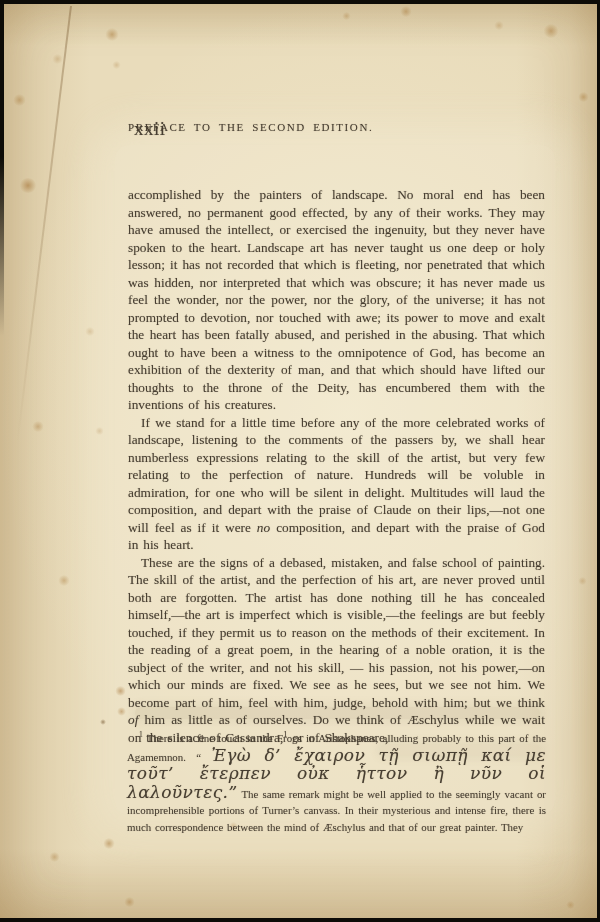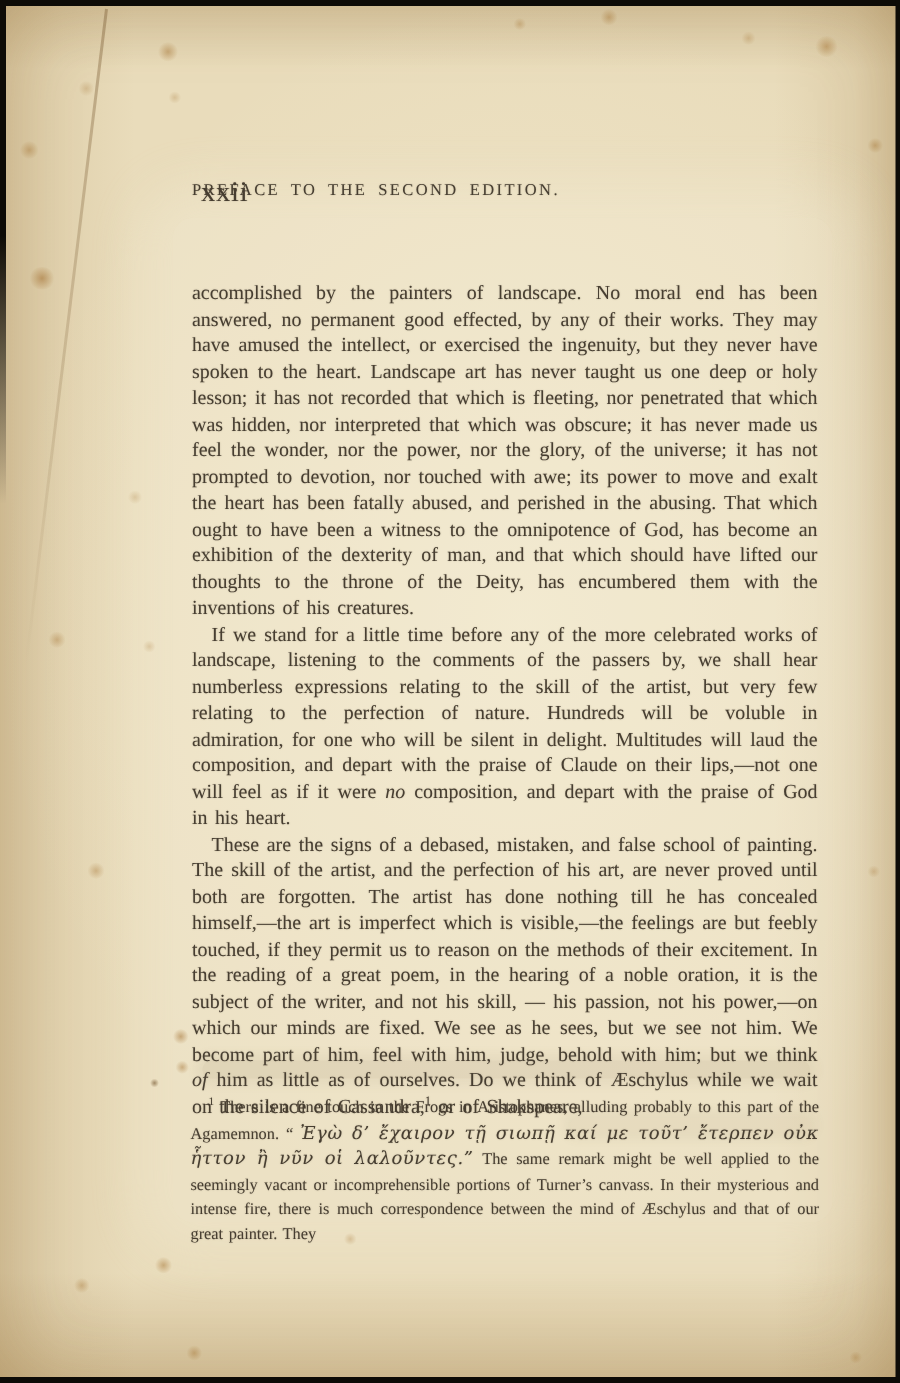--- a/index.html
+++ b/index.html
@@ -57,21 +57,21 @@
   }
   .body-text p{margin:0;}
   .body-text p.indent{text-indent:13px;}
   .body-text sup{font-size:8.5px;line-height:0;}
   .footnote{
     position:absolute;left:127px;top:730px;width:419px;
     font-size:10.9px;line-height:16.6px;text-align:justify;word-spacing:1px;
     text-indent:12px;
   }
   .footnote sup{font-size:7.5px;line-height:0;}
-  .greek{font-family:"DejaVu Serif",serif;font-style:italic;font-size:12px;letter-spacing:0.4px;}
+  .greek{font-family:"DejaVu Serif",serif;font-style:italic;font-size:17px;letter-spacing:0.4px;}
   em{}
 </style>
 </head>
 <body>
 
 <div class="paper">
   <div class="sheen"></div>
   <div class="crease"></div>
 
   <div class="spot" style="left:105px;top:28px;width:14px;height:13px;background:radial-gradient(circle,rgba(166,118,54,0.50),rgba(166,118,54,0) 70%);"></div>

